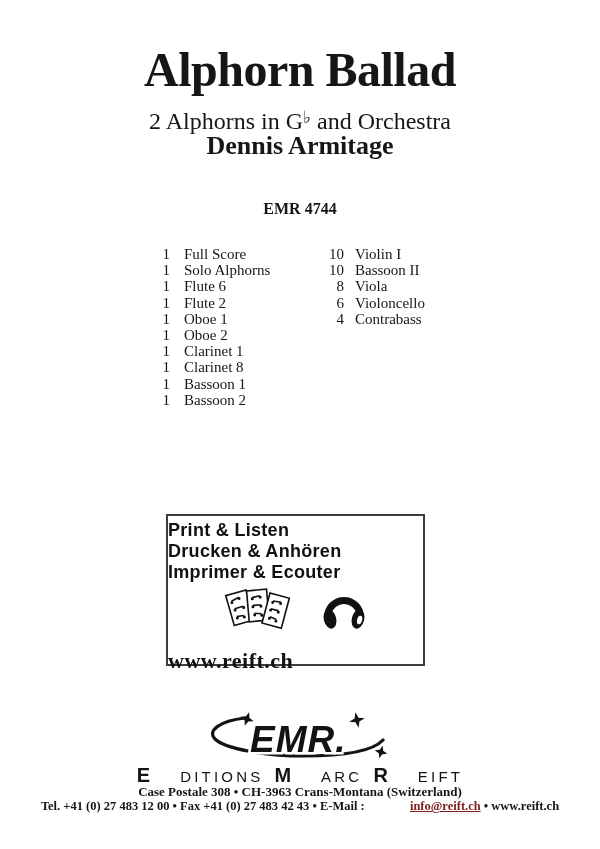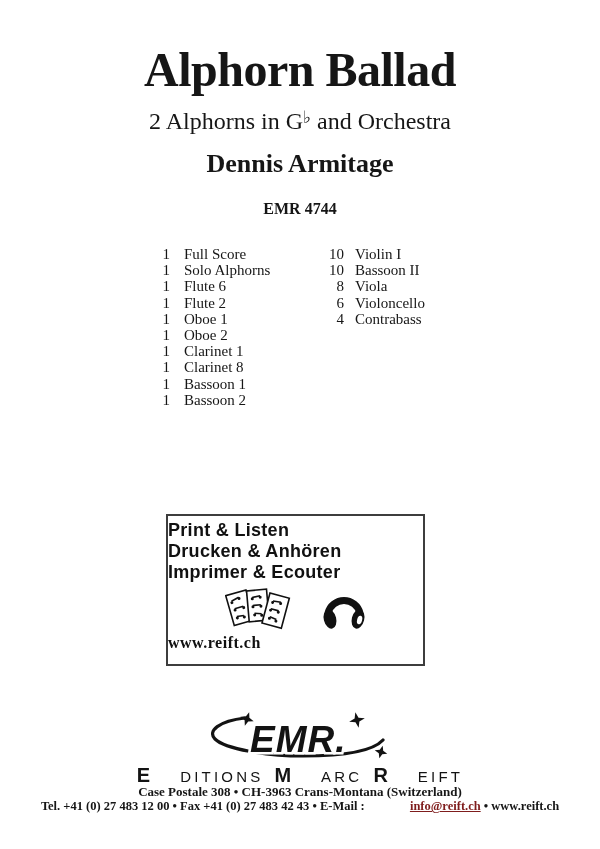--- a/index.html
+++ b/index.html
@@ -6,21 +6,21 @@
   body{
     width:600px;height:849px;background:#ffffff;
     font-family:"Liberation Serif",serif;color:#161616;
     position:relative;overflow:hidden;
   }
   .page{position:absolute;inset:0;background:#fff;border-radius:18px;}
   .centered{position:absolute;left:0;width:600px;text-align:center;}
   .title{top:46px;font-size:48px;font-weight:bold;letter-spacing:-.5px;line-height:1;}
   .subtitle{top:108px;font-size:24px;line-height:1.1;}
   .subtitle sup{font-size:17px;vertical-align:6px;line-height:0;}
-  .composer{top:150px;font-size:26px;font-weight:bold;line-height:1.1;}
+  .composer{top:132px;font-size:26px;font-weight:bold;line-height:1.1;}
   .catalog{top:200px;font-size:16px;font-weight:bold;line-height:1.1;}
 
   .inst-col{position:absolute;top:246px;font-size:15px;line-height:16.2px;}
   .inst-col.left{left:148px;}
   .inst-col.right{left:318px;}
   .inst-row{display:flex;}
   .inst-qty{display:inline-block;text-align:right;flex:none;}
   .left .inst-qty{width:22px;}
   .right .inst-qty{width:26px;}
   .left .inst-name{margin-left:14px;white-space:nowrap;}
@@ -32,21 +32,21 @@
   }
   .promo-line{
     font-family:"Liberation Sans",sans-serif;font-weight:bold;
     font-size:18px;line-height:21px;letter-spacing:.3px;color:#111;
   }
   .promo-line:first-child{margin-top:4px;}
   .promo-icons{
     display:flex;justify-content:center;align-items:center;
     gap:30px;height:48px;margin-top:2px;
   }
-  .promo-web{font-size:16px;font-weight:bold;letter-spacing:.5px;margin-top:1px;color:#111;}
+  .promo-web{font-size:22px;font-weight:bold;letter-spacing:.5px;margin-top:15px;color:#111;}
 
   .logo-wrap{position:absolute;left:205px;top:711px;width:190px;height:52px;}
   .editions{
     top:764px;font-family:"Liberation Sans",sans-serif;color:#131313;
     display:flex;justify-content:center;align-items:baseline;gap:11px;position:absolute;left:0;width:600px;
   }
   .editions .word{display:flex;align-items:baseline;}
   .editions .ini{font-size:20px;font-weight:bold;letter-spacing:2px;}
   .editions .rest{font-size:15px;font-weight:normal;letter-spacing:3.2px;margin-left:28px;}
   .address{top:784px;font-size:13px;font-weight:bold;}

